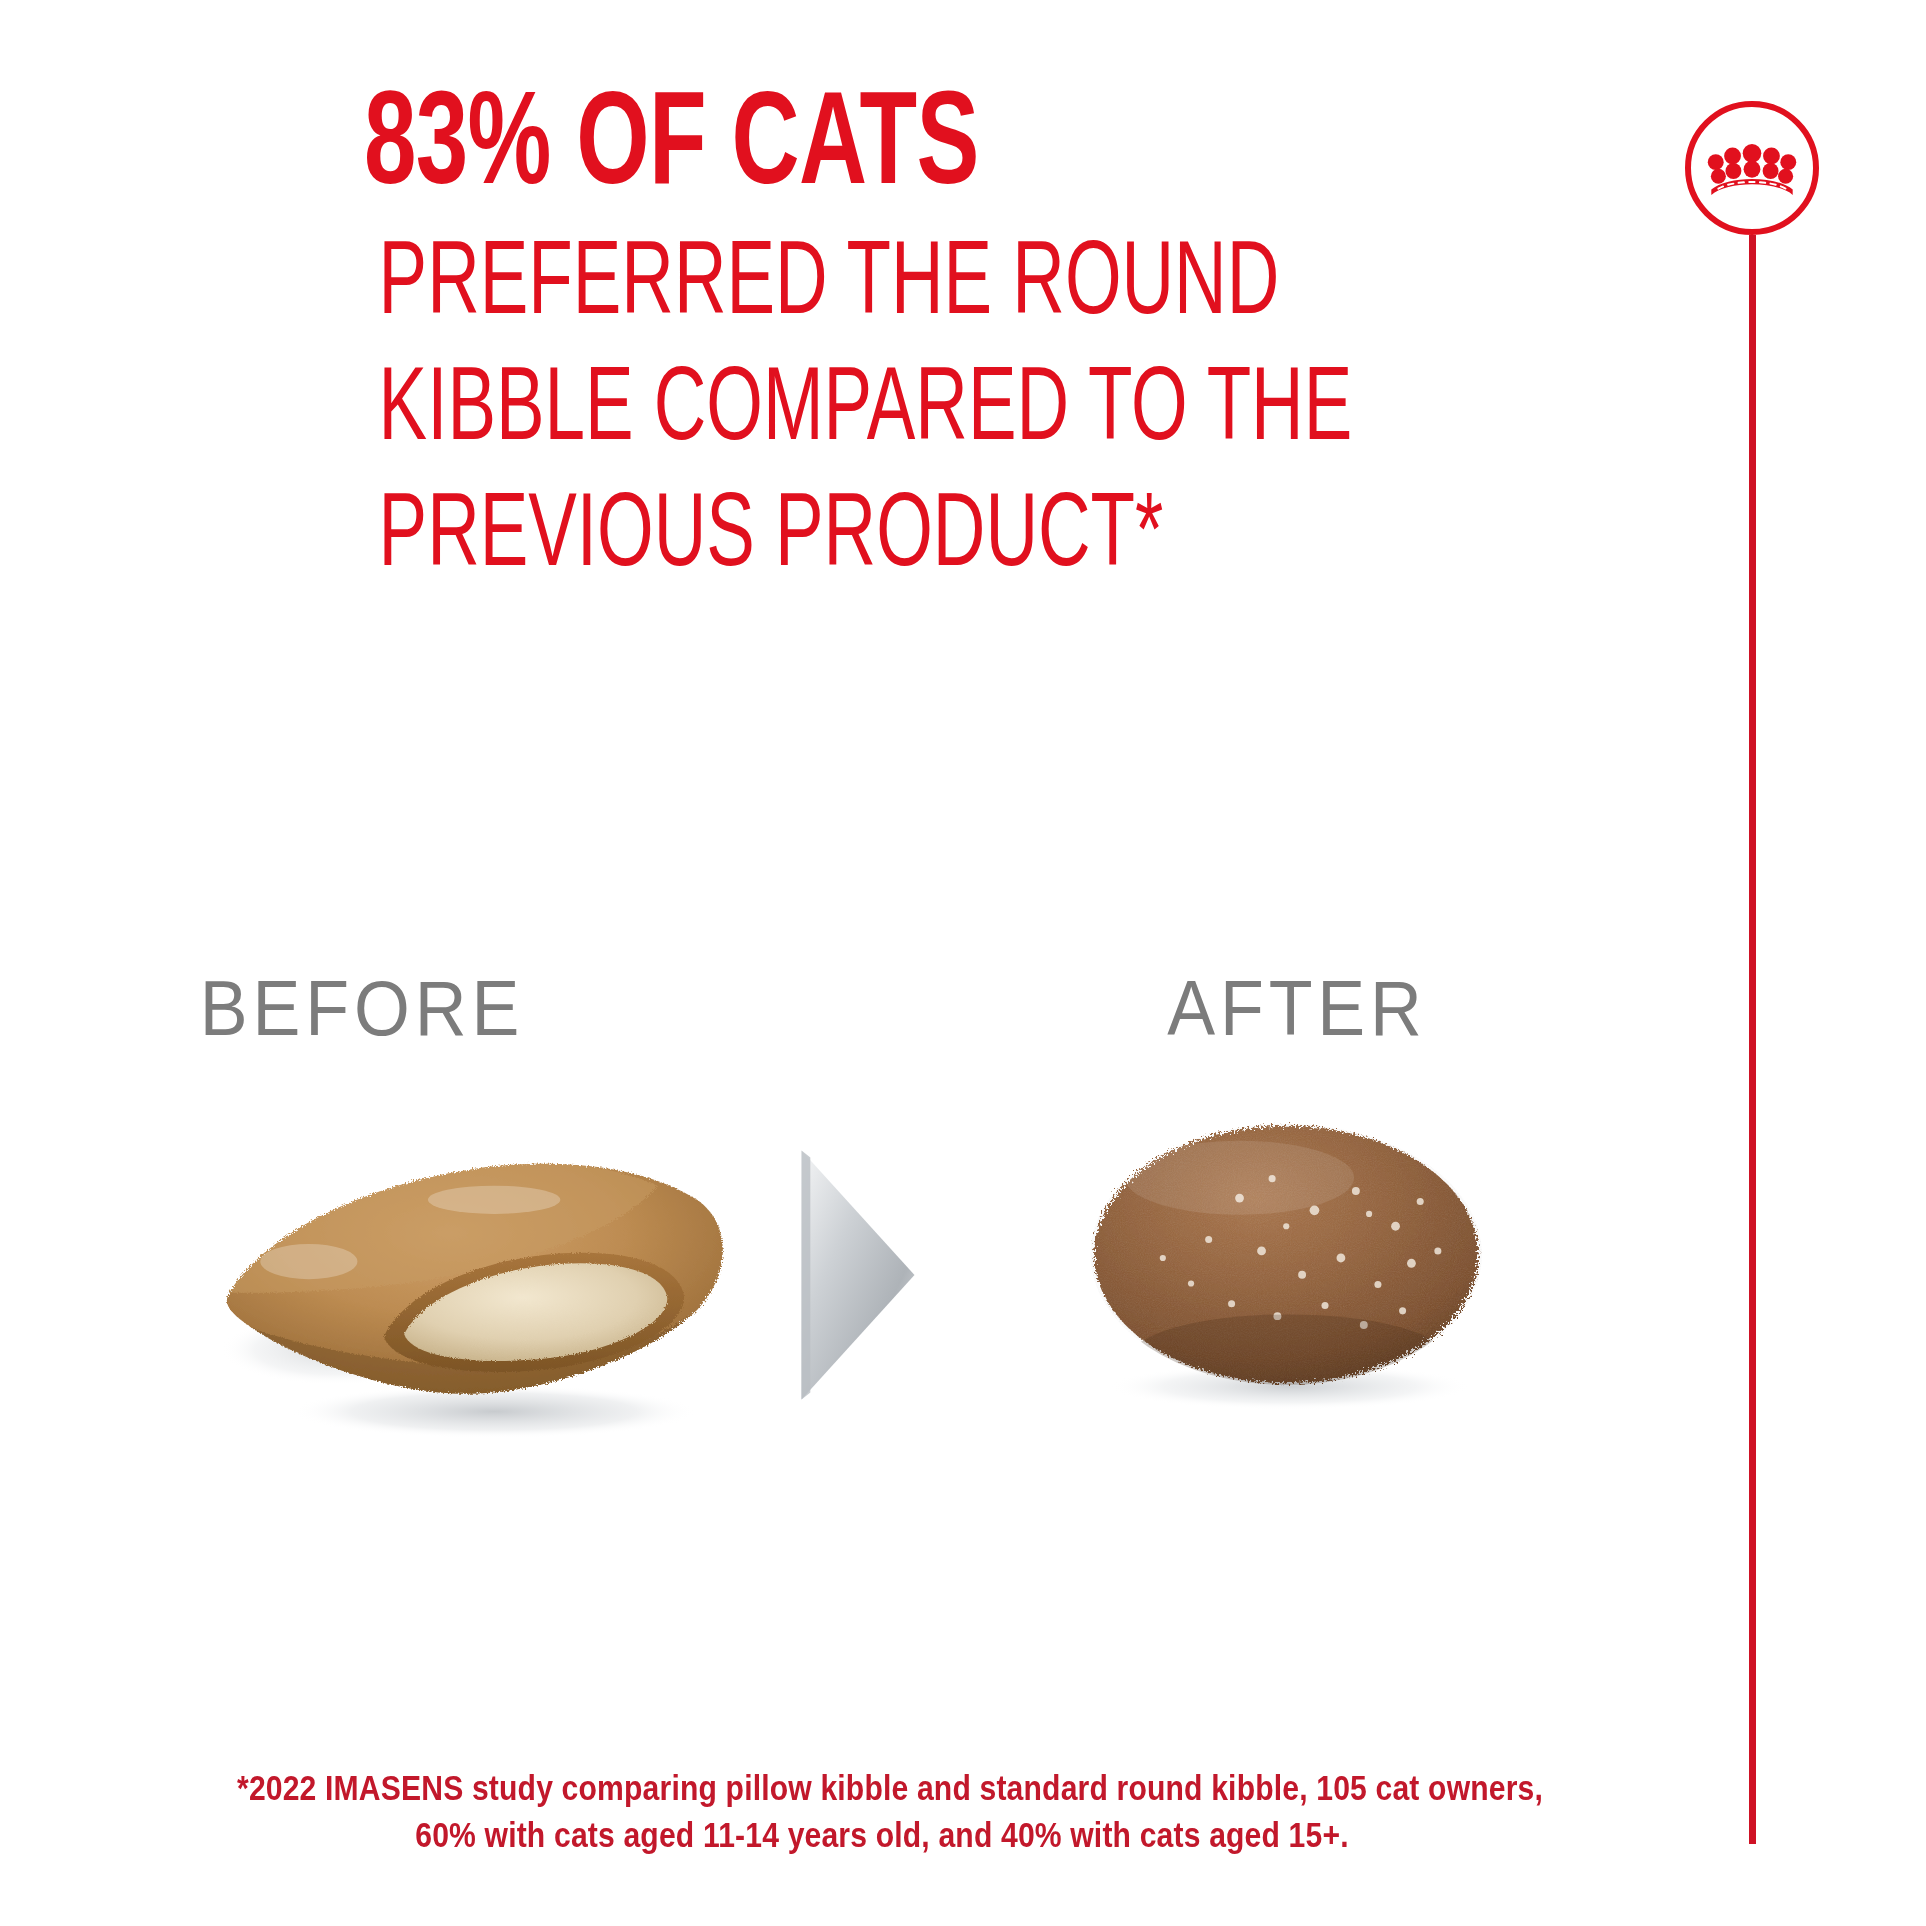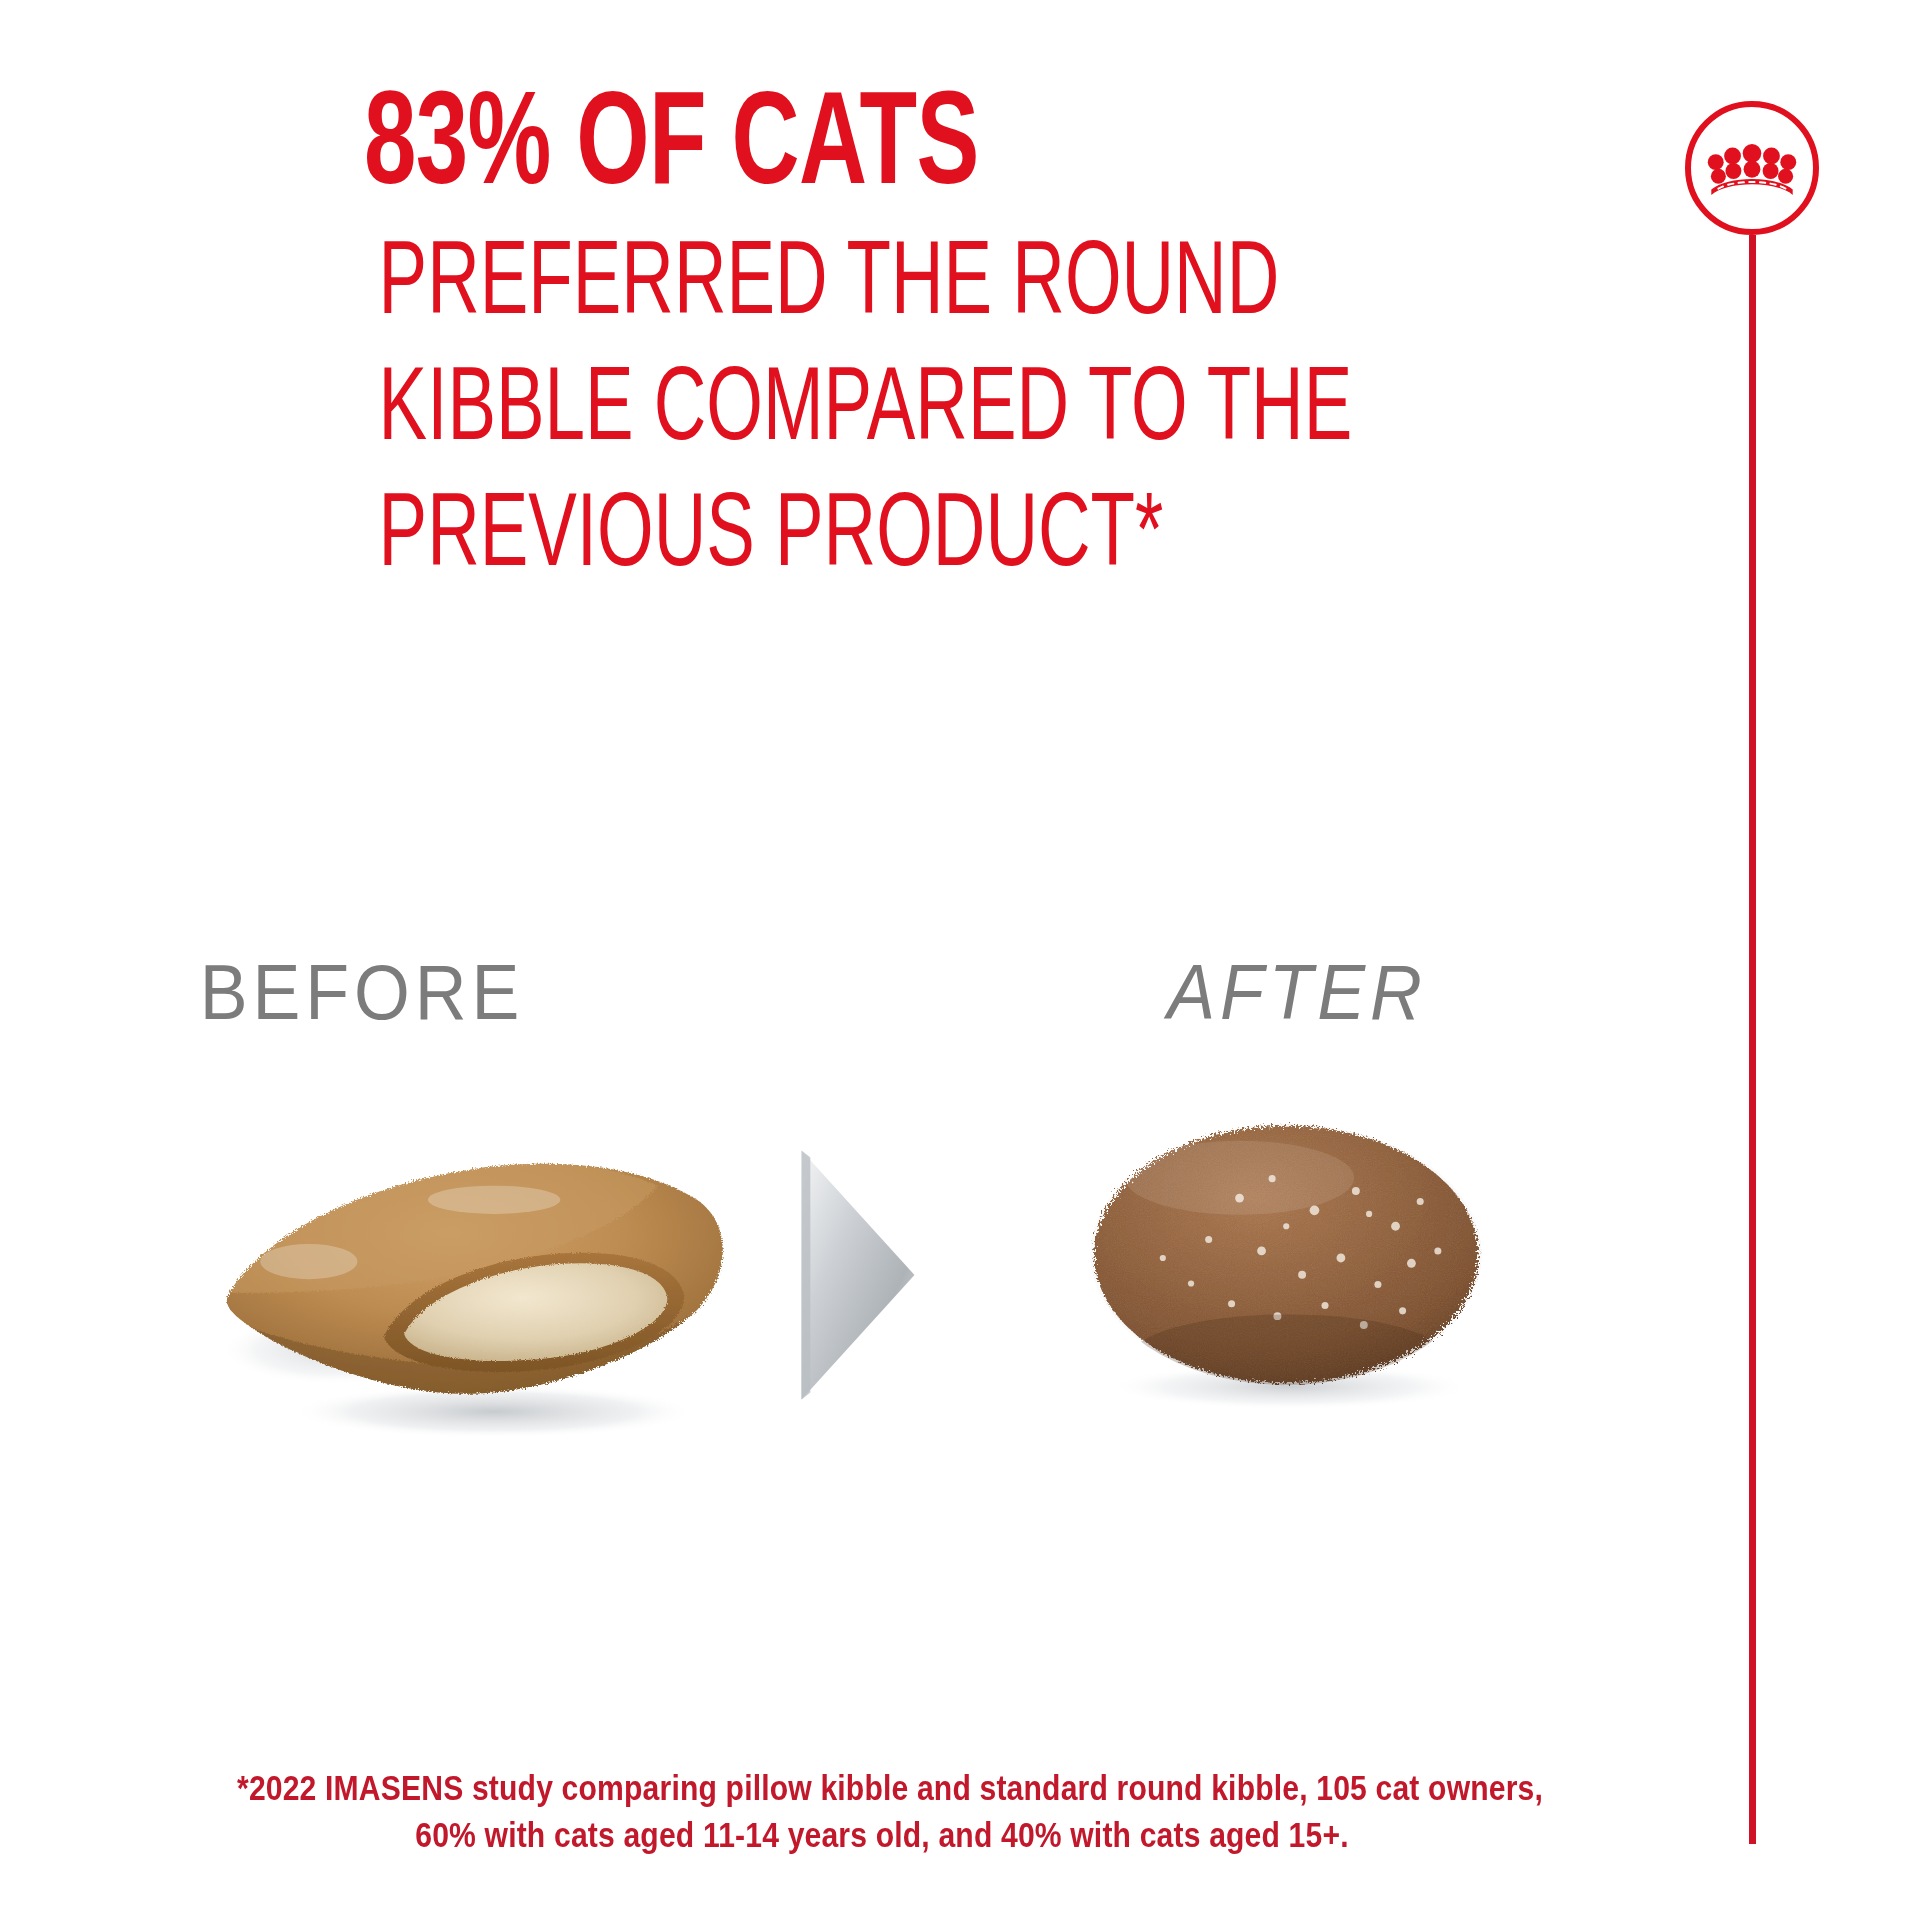--- a/index.html
+++ b/index.html
@@ -68,24 +68,24 @@
     width:7px; height:1609px;
     background:#cf1225;
   }
 
   
   .compare{
     position:absolute;
     left:0; top:953px; width:1659px; height:670px;
   }
   .col{
-    position:absolute; top:0; width:618px; text-align:center;
+    position:absolute; top:16px; width:618px; text-align:center;
   }
   .col-before{ left:53px; }
-  .col-after{  left:988px;font-style:italic; }
+  .col-after{  left:988px; }
   .col-label{
     color:#7c7c7c;
     font-family:"Liberation Sans Narrow","Liberation Sans",sans-serif;
     font-weight:400;
     font-size:78px;
     letter-spacing:5.3px;
     line-height:1;
     transform:scaleX(0.92);
     display:block;
     margin:0 0 79px 0;

